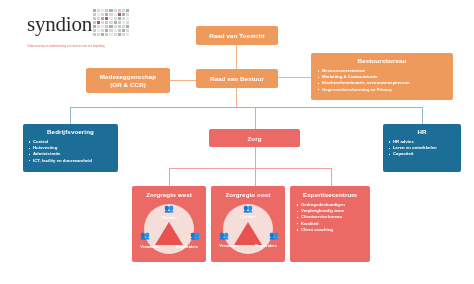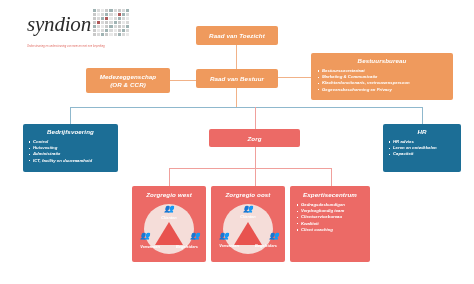--- a/index.html
+++ b/index.html
@@ -3,21 +3,21 @@
 <meta charset="utf-8">
 <style>
   html,body{margin:0;padding:0;}
   body{
     width:474px;height:284px;
     background:#ffffff;
     font-family:"Liberation Sans", sans-serif;
     overflow:hidden;
     position:relative;
   }
-  #canvas{position:absolute;left:0;top:0;width:474px;height:284px;font-style:italic;}
+  #canvas{position:absolute;left:0;top:0;width:474px;height:284px;}
 
   
   .logo-wrap{position:absolute;left:27px;top:12px;width:120px;height:38px;}
   .logo-word{
     font-family:"Liberation Serif", serif;
     font-size:21px;color:#2b2b2b;letter-spacing:-0.2px;
     line-height:24px;
   }
   .logo-tag{
     font-size:2.6px;color:#e0685f;letter-spacing:0.05px;

